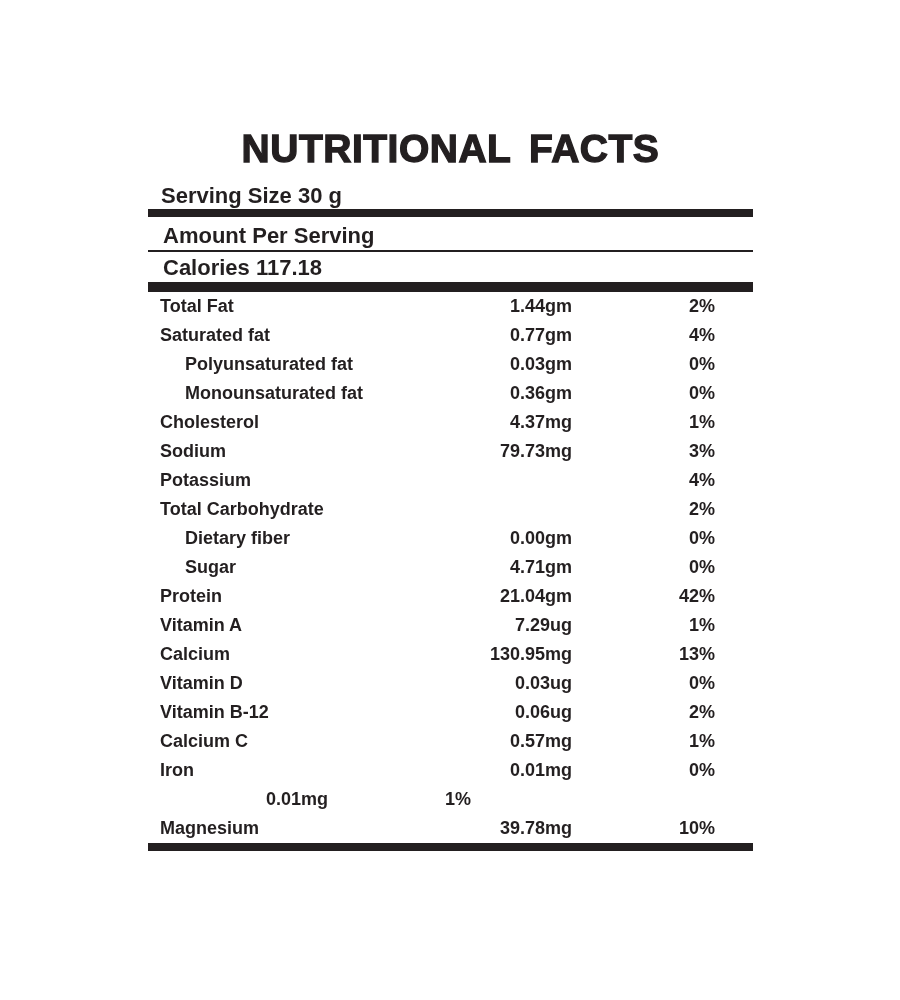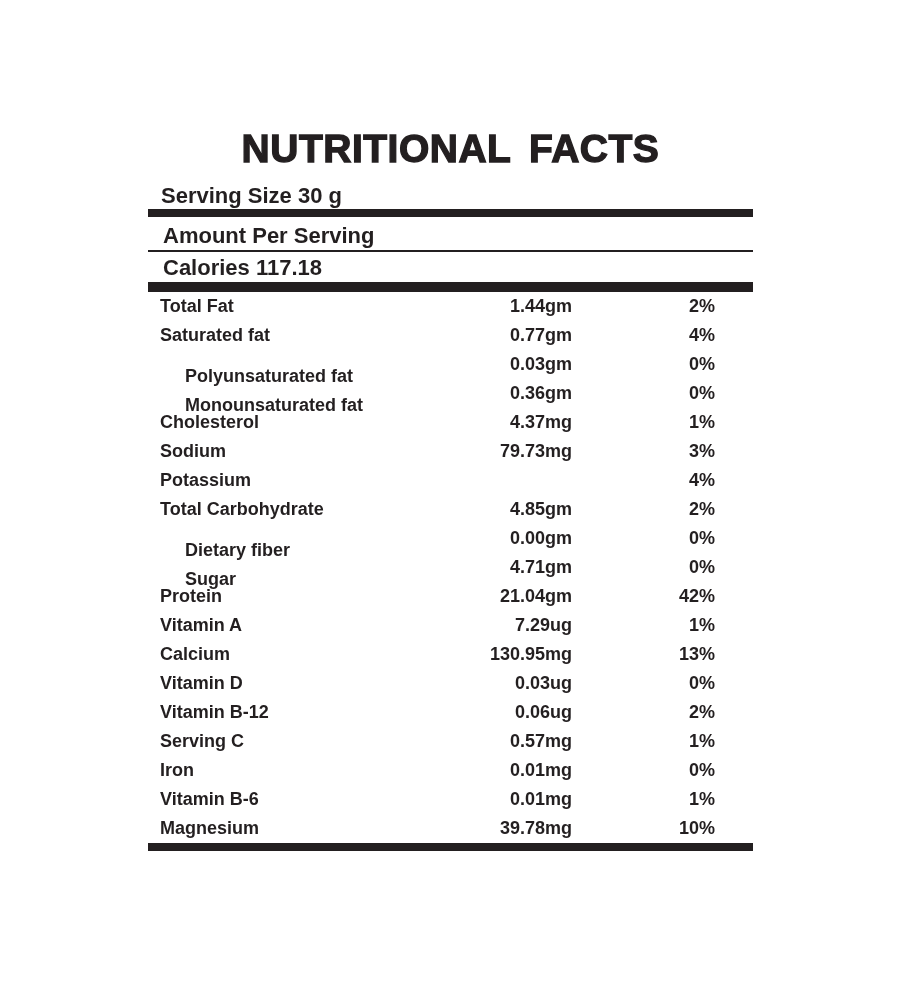--- a/index.html
+++ b/index.html
@@ -78,21 +78,21 @@
     padding-right: 38px;
     font-size: 18px;
     font-weight: bold;
     line-height: 29px;
   }
   .nname {
     flex: 1;
     padding-left: 12px;
     white-space: nowrap;
   }
-  .nrow.indent .nname { padding-left: 37px; margin-top: 12px; }
+  .nrow.indent .nname { padding-left: 37px; }
   .namount {
     width: 180px;
     text-align: right;
     white-space: nowrap;
   }
   .ndv {
     width: 143px;
     text-align: right;
     white-space: nowrap;
   }
@@ -156,21 +156,20 @@
     <span class="ndv">3%</span>
   </div>
 
   <div class="nrow">
     <span class="nname">Potassium</span>
     <span class="ndv">4%</span>
   </div>
 
   <div class="nrow">
     <span class="nname">Total Carbohydrate</span>
-    <span class="namount">4.85gm</span>
     <span class="ndv">2%</span>
   </div>
 
   <div class="nrow indent">
     <span class="nname">Dietary fiber</span>
     <span class="namount">0.00gm</span>
     <span class="ndv">0%</span>
   </div>
 
   <div class="nrow indent">
@@ -203,33 +202,32 @@
     <span class="ndv">0%</span>
   </div>
 
   <div class="nrow">
     <span class="nname">Vitamin B-12</span>
     <span class="namount">0.06ug</span>
     <span class="ndv">2%</span>
   </div>
 
   <div class="nrow">
-    <span class="nname">Serving C</span>
+    <span class="nname">Calcium C</span>
     <span class="namount">0.57mg</span>
     <span class="ndv">1%</span>
   </div>
 
   <div class="nrow">
     <span class="nname">Iron</span>
     <span class="namount">0.01mg</span>
     <span class="ndv">0%</span>
   </div>
 
   <div class="nrow">
-    <span class="nname">Vitamin B-6</span>
     <span class="namount">0.01mg</span>
     <span class="ndv">1%</span>
   </div>
 
   <div class="nrow">
     <span class="nname">Magnesium</span>
     <span class="namount">39.78mg</span>
     <span class="ndv">10%</span>
   </div>
 </div>

